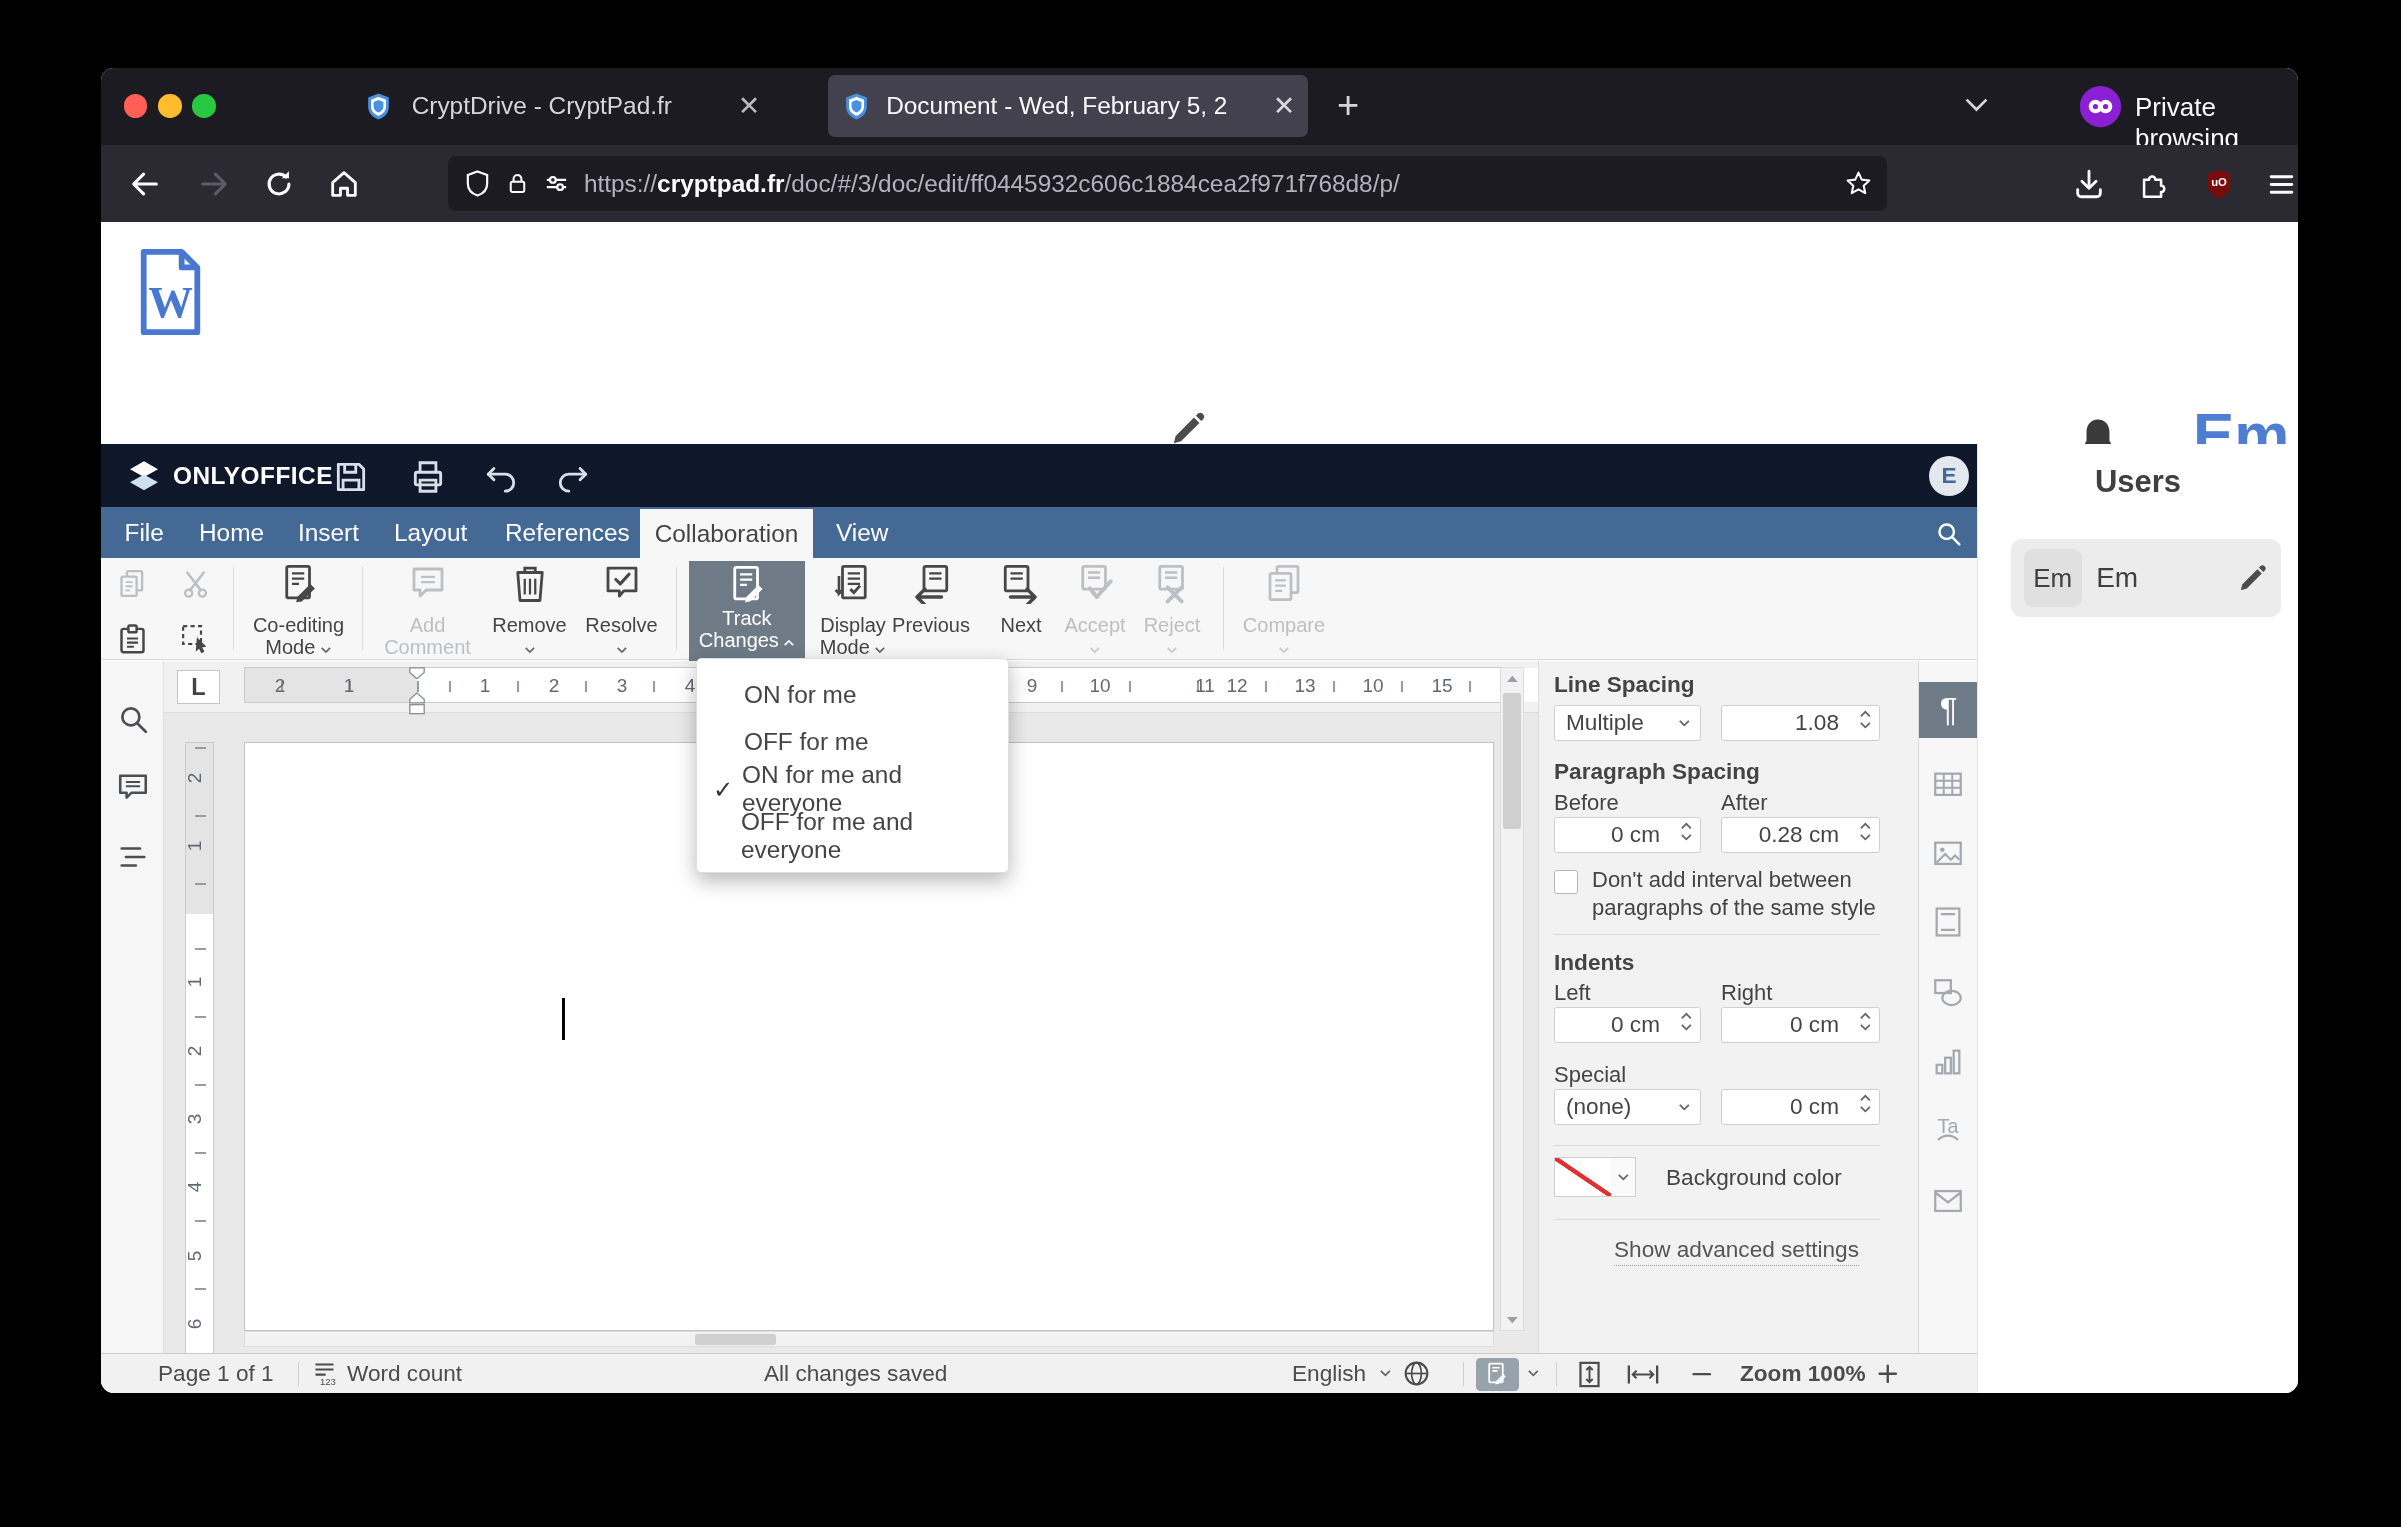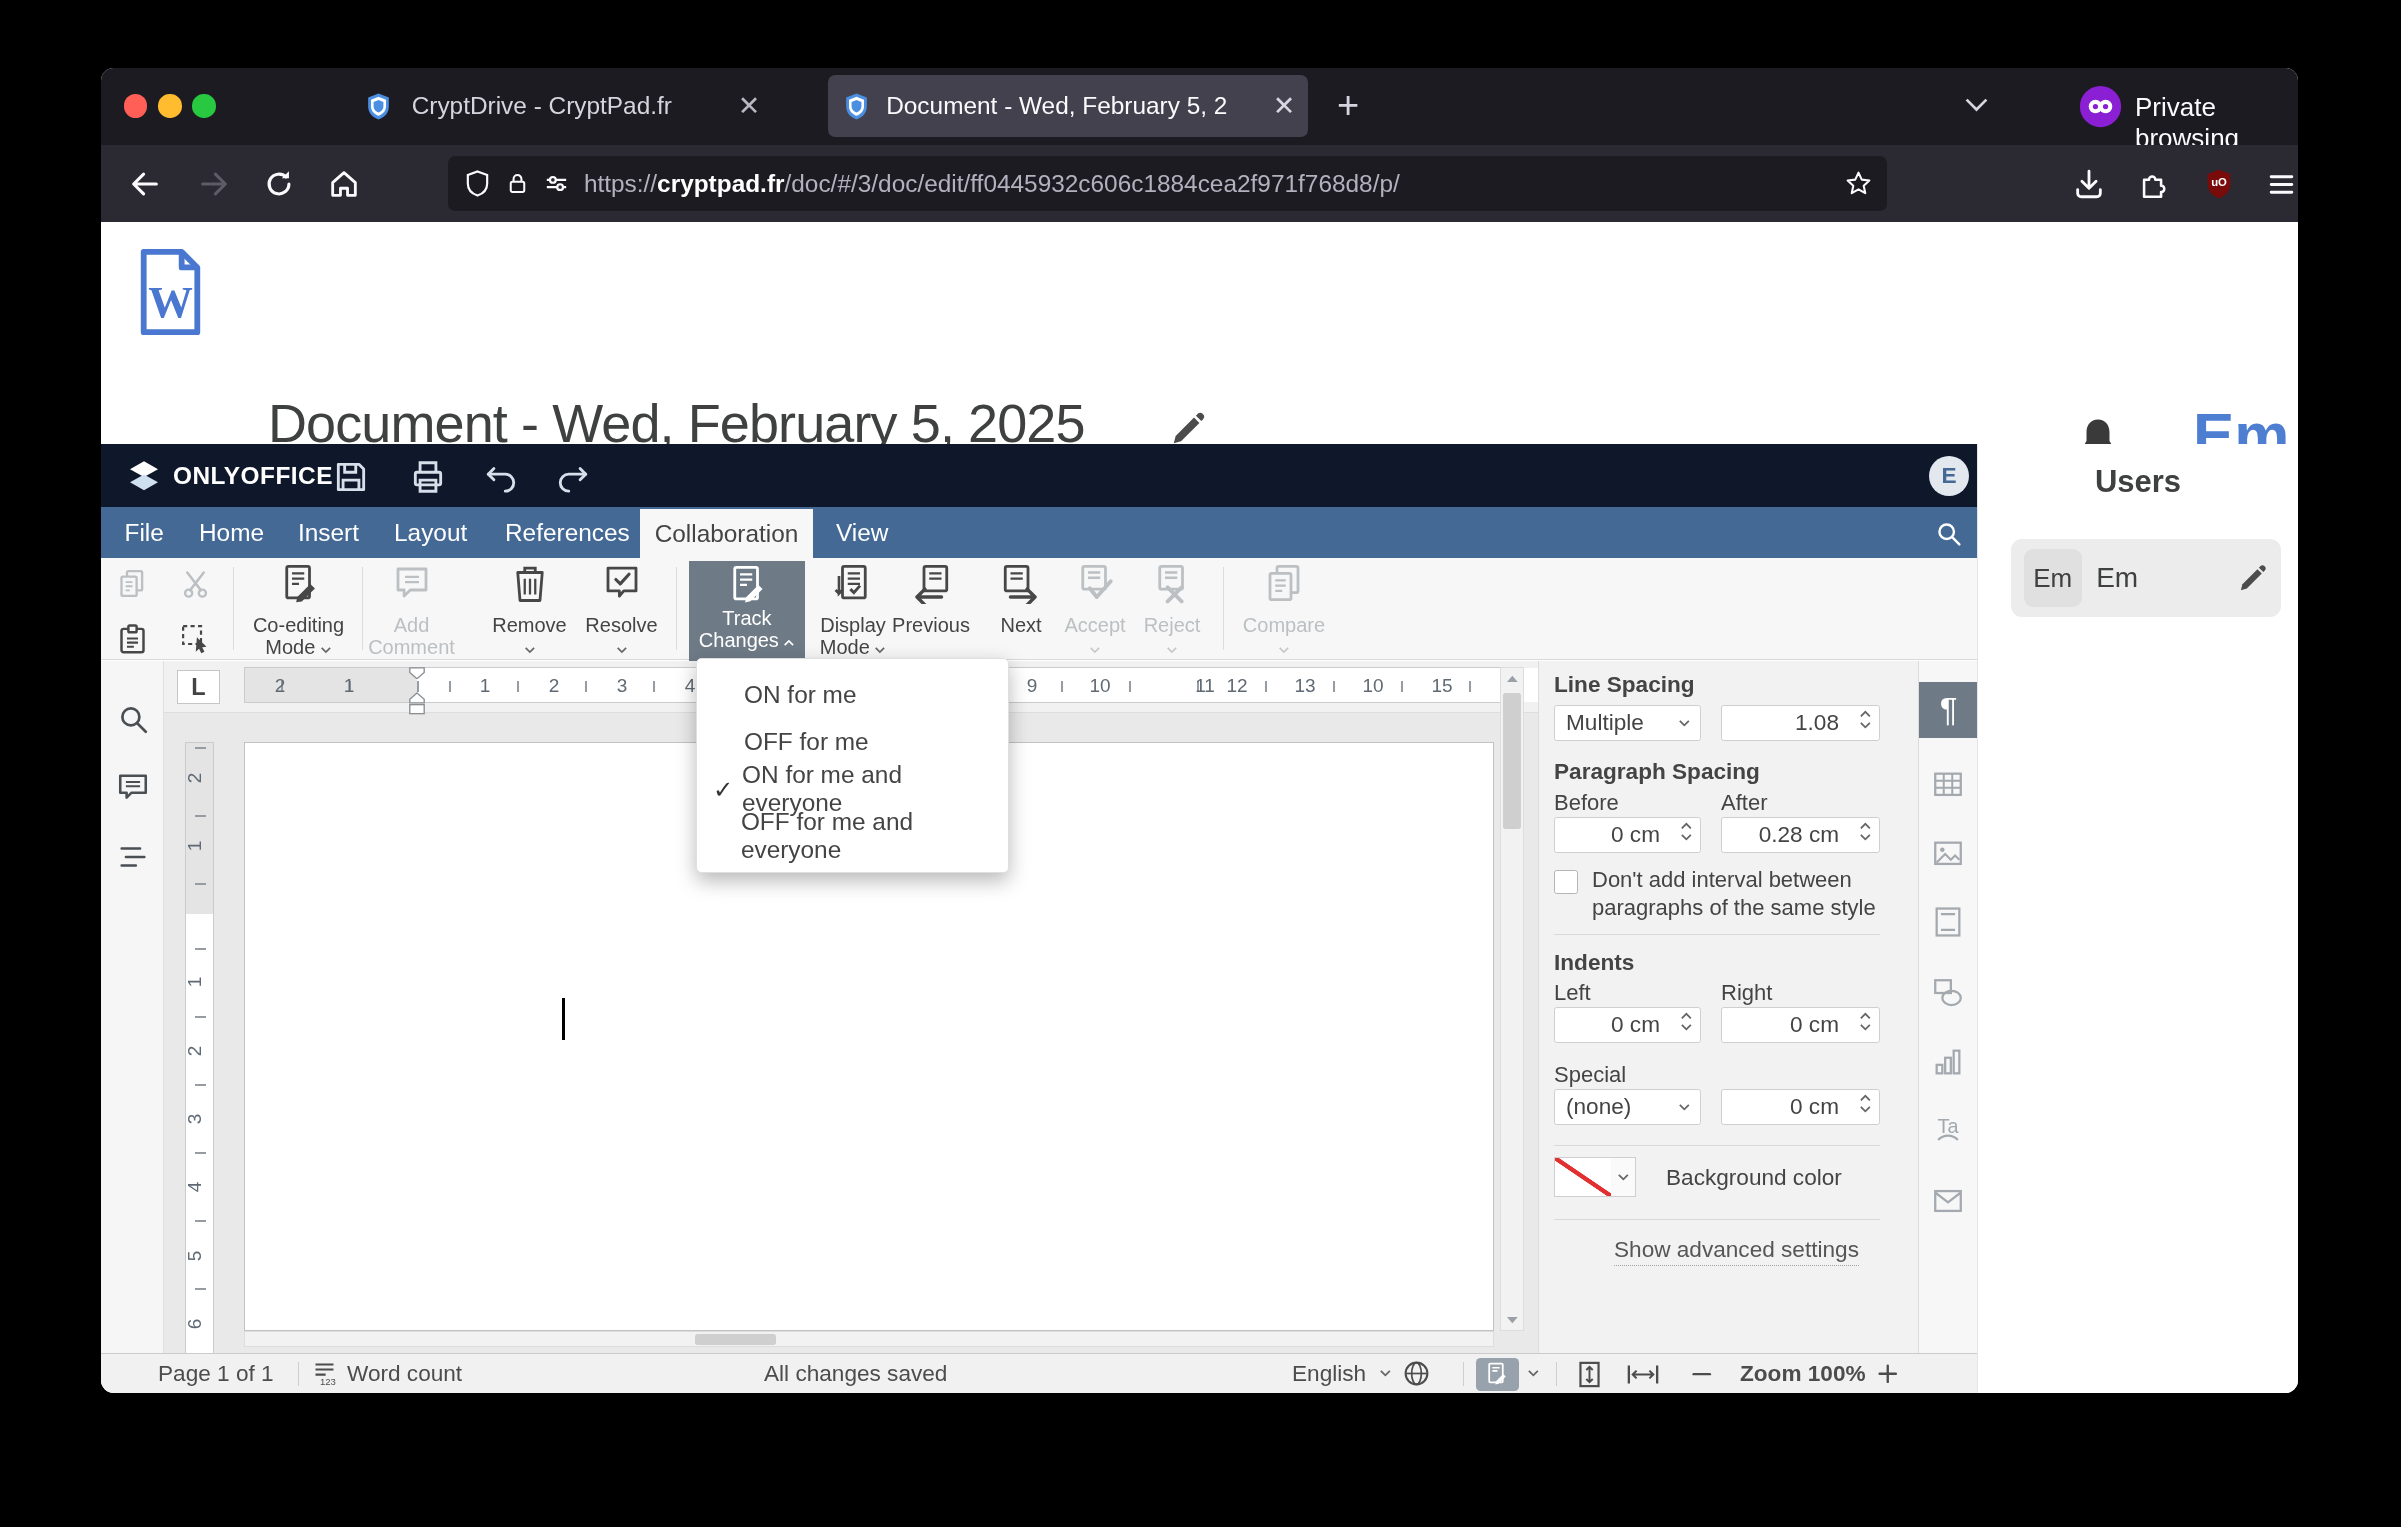--- a/index.html
+++ b/index.html
@@ -189,21 +189,20 @@
         <path d="M4 6h16M4 12h16M4 18h16" stroke="#fbfbfe" stroke-width="2.2" stroke-linecap="round"></path>
       </svg>
   </div>
 
   <div class="cp-header">
     <svg class="abs" style="left:36px;top:25px" width="67" height="90" viewBox="0 0 30 40">
         <path d="M3 2h17l7 7v29H3z" fill="#fff" stroke="#4a77cf" stroke-width="2.6" stroke-linejoin="round"></path>
         <path d="M20 2v7h7" fill="none" stroke="#4a77cf" stroke-width="2.6" stroke-linejoin="round"></path>
         <text x="15" y="31" text-anchor="middle" font-size="20" fill="#4a77cf" font-family="Liberation Serif,serif" font-weight="bold">W</text>
       </svg>
-    <div class="doc-title">Document - Wed, February 5, 2025</div>
     <svg class="abs" style="left:1068px;top:188px" width="38" height="38" viewBox="0 0 24 24">
         <path d="M3 21l1.2-4.6L15.8 4.8l3.4 3.4L7.6 19.8 3 21z" fill="#4c4c4c"></path>
         <path d="M17 3.6l3.4 3.4 1-1a2.4 2.4 0 0 0-3.4-3.4z" fill="#4c4c4c"></path>
       </svg>
     <div class="saved">Saved</div>
 
     <svg class="abs" style="left:1971px;top:192px" width="52" height="52" viewBox="0 0 24 24">
         <path d="M12 2.5c-3.4 0-5.3 2.6-5.3 5.8v4.2L4.5 16h15l-2.2-3.5V8.3c0-3.2-1.9-5.8-5.3-5.8z" fill="#3a3a3a"></path>
         <path d="M9.8 17.5a2.3 2.3 0 0 0 4.4 0" fill="#3a3a3a"></path>
       </svg>
@@ -328,21 +327,21 @@
         <rect x="5" y="2.5" width="13" height="18" rx="1" fill="none" stroke="#474747" stroke-width="1.6"></rect>
         <path d="M8 6.5h7M8 9.5h7M8 12.5h4" stroke="#474747" stroke-width="1.4"></path>
         <path d="M11 20l7.5-7.5 2.6 2.6L13.6 22.6 10.4 23z" fill="#474747"></path>
       </svg>
     <div class="tlabel"><span>Co-editing Mode</span><svg class="chev-inline" width="11.8" height="8.1" viewBox="0 0 14 9">
           <path d="M2 2l5 5 5-5" stroke="#666" stroke-width="2" fill="none"></path>
         </svg></div>
   </div>
   <div class="tsep" style="left:261px"></div>
 
-  <div class="tbtn dis" style="left:260px;width:101px">
+  <div class="tbtn dis" style="left:276px;width:101px">
     <svg width="42" height="42" viewBox="0 0 24 24">
         <path d="M4 4h16v12h-9l-3.5 3.5V16H4z" fill="none" stroke="#bcc0c3" stroke-width="1.6" stroke-linejoin="round"></path>
         <path d="M8 8.5h8M8 11.5h8" stroke="#bcc0c3" stroke-width="1.4"></path>
       </svg>
     <div class="tlabel"><span>Add Comment</span></div>
   </div>
 
   <div class="tbtn" style="left:385px;width:87px">
     <svg width="42" height="42" viewBox="0 0 24 24">
         <path d="M5 6h14l-1.3 16H6.3z" fill="none" stroke="#474747" stroke-width="1.6" stroke-linejoin="round"></path>

